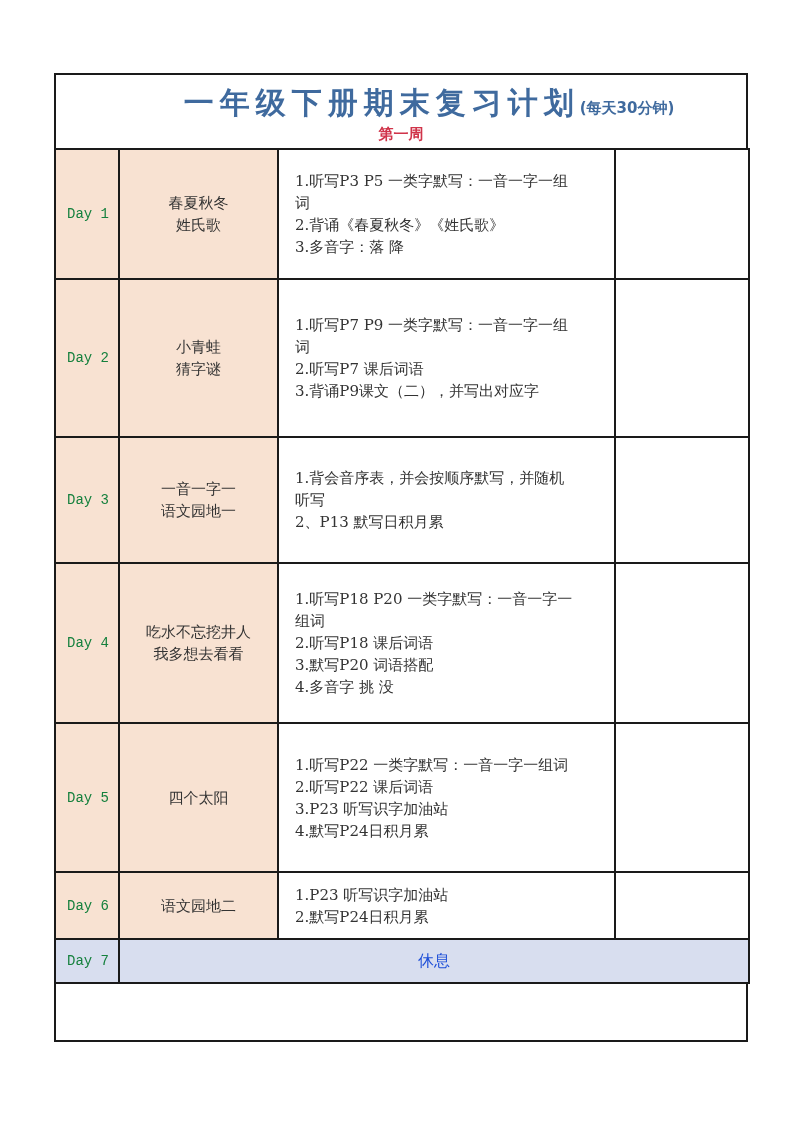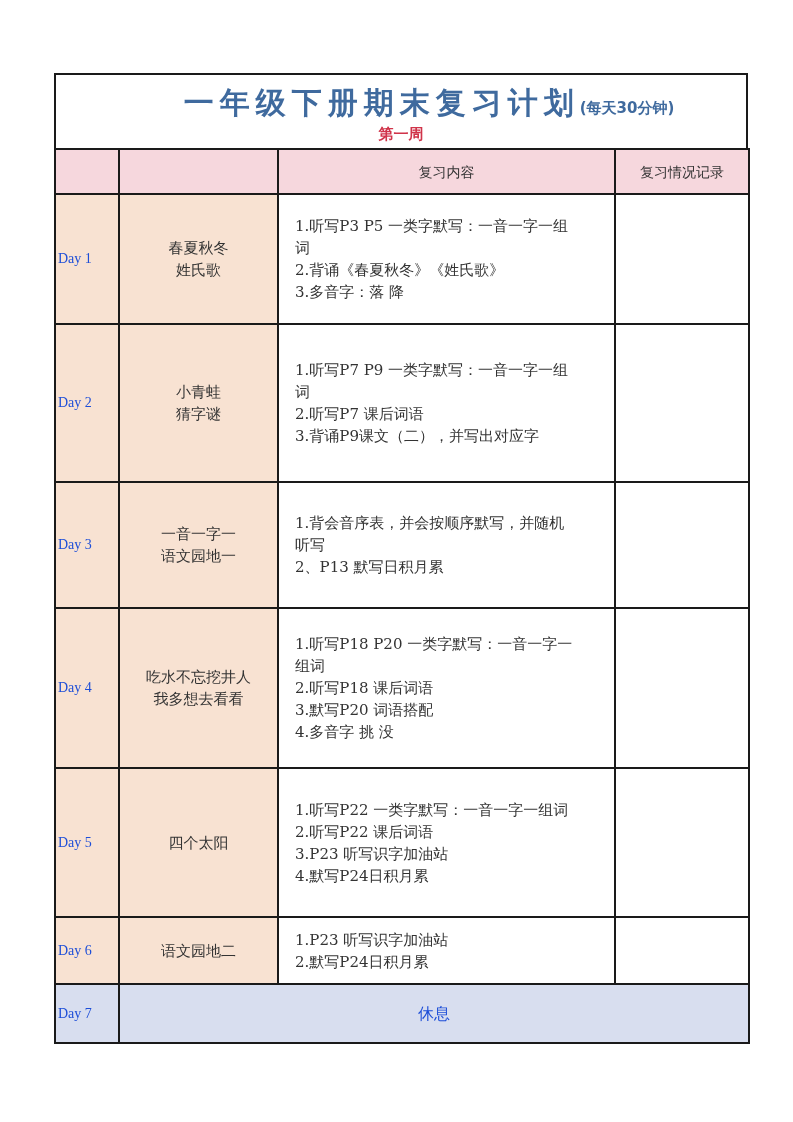--- a/index.html
+++ b/index.html
@@ -10,21 +10,21 @@
   .title-block { position: absolute; left: 0; top: 0; width: 690px; height: 73px; background: #fff; text-align: center; }
   .title-main { position: absolute; left: 12px; right: 0; top: 8px; text-align: center; white-space: nowrap; padding-left: 44px; }
   .title-text { font-family: "DejaVu Sans", "Liberation Sans", sans-serif; font-weight: bold; font-size: 30px;
                 color: #3f6a9e; letter-spacing: 6px; }
   .title-note { font-family: "DejaVu Sans", "Liberation Sans", sans-serif; font-size: 15px; color: #3f6a9e; font-weight: bold; }
   .title-sub { position: absolute; left: 0; right: 0; top: 50px; text-align: center;
                font-family: "DejaVu Sans", "Liberation Sans", sans-serif; font-weight: bold;
                font-size: 15px; color: #d0344a; }
   table { position: absolute; left: -2px; top: 73px; border-collapse: collapse; table-layout: fixed; width: 694px; }
   td { border: 2px solid #1a1a1a; padding: 0; vertical-align: middle; font-size: 15px; line-height: 22px; }
-  td.day { background: #f8e2d2; font-family: Liberation Serif, serif; font-size: 14px; padding-left: 2px; color: #1d4ed8; }
+  td.day { background: #f8e2d2; font-family: Liberation Mono, monospace; font-size: 14px; padding-left: 2px; color: #15803d; text-align: center; }
   td.lesson { background: #f8e2d2; text-align: center; color: #333; }
   td.content { background: #fff; padding-left: 16px; color: #333; }
   td.record { background: #fff; }
   tr.hdr td { background: #f6d7dd; text-align: center; font-size: 14px; color: #333; }
   tr.rest td.day { background: #d8deef; }
   tr.rest td.restcell { background: #d8deef; text-align: center; font-size: 16px; color: #1d4ed8; margin-left: 42px; }
   .line { display: block; }
 </style>
 </head>
 <body>
@@ -38,26 +38,20 @@
   </div>
 
   <table>
     <colgroup>
       <col style="width:64px">
       <col style="width:159px">
       <col style="width:337px">
       <col style="width:134px">
     </colgroup>
     <tbody>
-        <tr class="hdr" style="height:45px">
-      <td></td>
-      <td></td>
-      <td>复习内容</td>
-      <td>复习情况记录</td>
-    </tr>
 
     <tr style="height:130px">
       <td class="day">Day 1</td>
       <td class="lesson">
         <span class="line">春夏秋冬</span>
         <span class="line">姓氏歌</span>
       </td>
       <td class="content">
         <span class="line">1.听写P3 P5 一类字默写：一音一字一组</span>
         <span class="line">词</span>
@@ -131,19 +125,19 @@
       <td class="lesson">
         <span class="line">语文园地二</span>
       </td>
       <td class="content">
         <span class="line">1.P23 听写识字加油站</span>
         <span class="line">2.默写P24日积月累</span>
       </td>
       <td class="record"></td>
     </tr>
 
-    <tr class="rest" style="height:59px">
+    <tr class="rest" style="height:44px">
       <td class="day">Day 7</td>
       <td class="restcell" colspan="3">休息</td>
     </tr>
   </tbody>
     </table>
 </div>
 
 </body></html>

